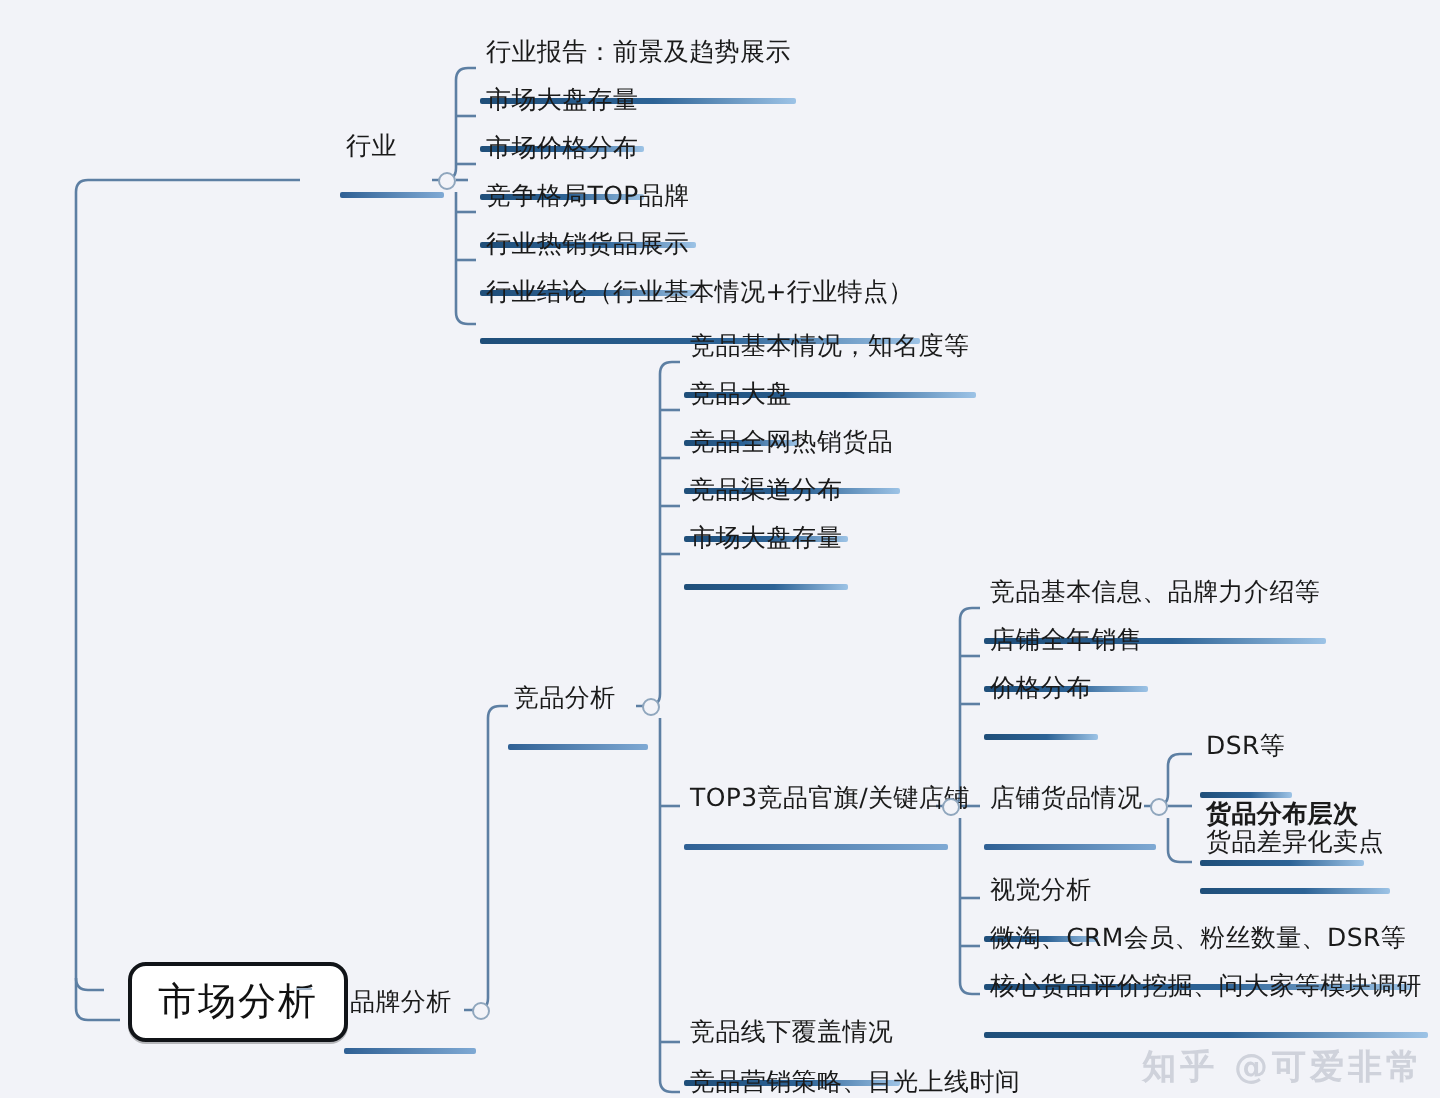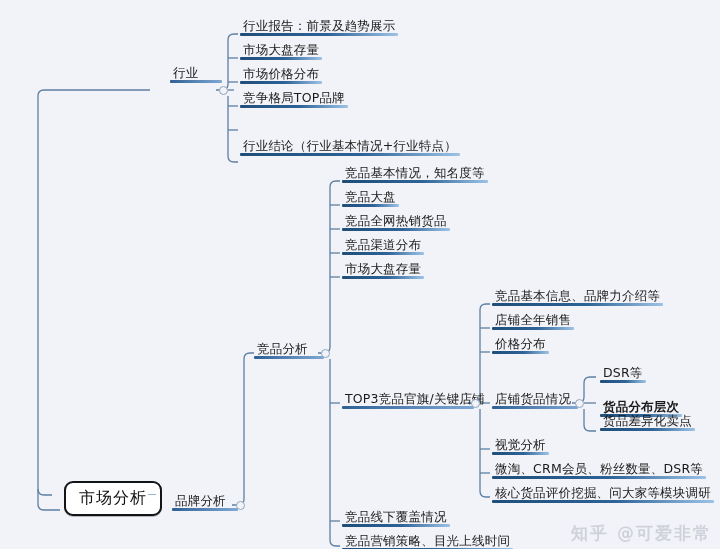--- a/index.html
+++ b/index.html
@@ -14,41 +14,41 @@
   svg.links{position:absolute;left:0;top:0;width:720px;height:549px;pointer-events:none;}
 
   
   .node{
     position:absolute;
     white-space:nowrap;
     color:#1a1a1a;
     font-size:12.5px;
     line-height:15px;
     letter-spacing:.2px;
-    padding:0 3px 3px 3px;
+    padding:0 3px 19px 3px;
   }
   .node .bar{
     position:absolute;
     left:0;bottom:0;
     height:3px;
     border-radius:1px;
     background:linear-gradient(to right,#1f4e79 0%,#2d6396 55%,#9dc3e6 100%);
   }
   
   .node.leaf .bar{width:100%;}
   
   .node.parent .bar{width:100%;background:linear-gradient(to right,#2f6094 0%,#7fa9d4 100%);}
 
   
   .root{
     position:absolute;
     background:#ffffff;
     border:2px solid #111418;
     border-radius:9px;
-    font-size:16px;
+    font-size:19px;
     color:#111;
     padding:5px 13px;
     white-space:nowrap;
     box-shadow:0 1px 0 rgba(0,0,0,.25);
     letter-spacing:1px;
   }
 
   
   .toggle{
     position:absolute;
@@ -142,20 +142,24 @@
     <span class="bar"></span>
   </div>
   <div class="node leaf" style="left:240px;top:66px;">
     <span>市场价格分布</span>
     <span class="bar"></span>
   </div>
   <div class="node leaf" style="left:240px;top:90px;">
     <span>竞争格局TOP品牌</span>
     <span class="bar"></span>
   </div>
+  <div class="node leaf" style="left:240px;top:114px;">
+    <span>行业热销货品展示</span>
+    <span class="bar"></span>
+  </div>
   <div class="node leaf" style="left:240px;top:138px;">
     <span>行业结论（行业基本情况+行业特点）</span>
     <span class="bar"></span>
   </div>
 
   <div class="node parent" style="left:172px;top:493px;width:60px;">
     <span>品牌分析</span>
     <span class="bar"></span>
   </div>
   <div class="toggle" style="left:236px;top:501px;"></div>
@@ -231,21 +235,21 @@
   </div>
   <div class="node leaf" style="left:492px;top:461px;">
     <span>微淘、CRM会员、粉丝数量、DSR等</span>
     <span class="bar"></span>
   </div>
   <div class="node leaf" style="left:492px;top:485px;">
     <span>核心货品评价挖掘、问大家等模块调研</span>
     <span class="bar"></span>
   </div>
 
-  <div class="node leaf" style="left:342px;top:509px;">
+  <div class="node leaf" style="left:342px;top:509px;font-family:Liberation Serif, serif;">
     <span>竞品线下覆盖情况</span>
     <span class="bar"></span>
   </div>
   <div class="node leaf" style="left:342px;top:533px;">
     <span>竞品营销策略、目光上线时间</span>
     <span class="bar"></span>
   </div>
 
   <div class="watermark">知乎 @可爱非常</div>
 

